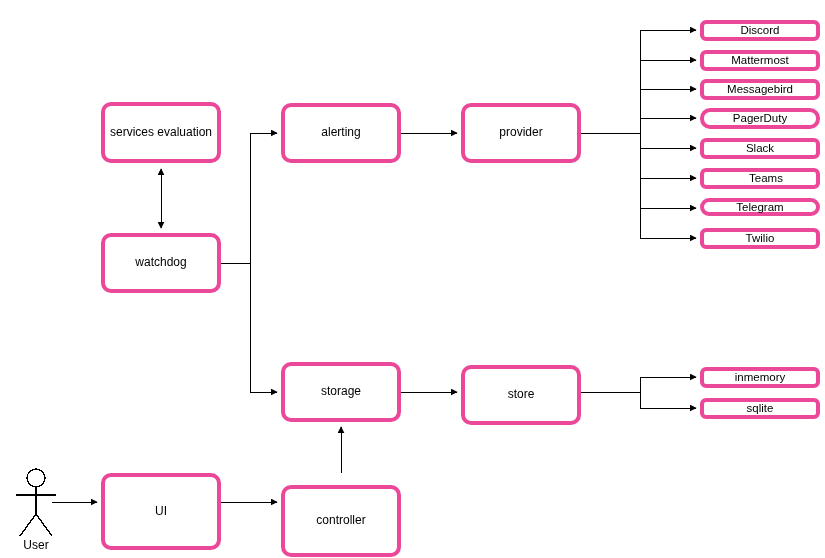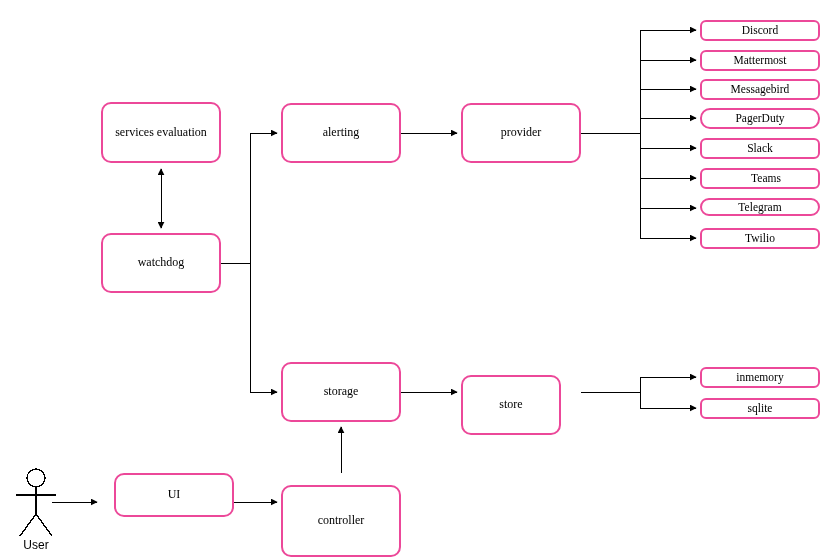--- a/index.html
+++ b/index.html
@@ -24,28 +24,28 @@
     left: 0;
     top: 0;
     width: 825px;
     height: 558px;
     pointer-events: none;
   }
   .node {
     position: absolute;
     box-sizing: border-box;
     background: #ffffff;
-    border: 2px solid #ec4899;
+    border: 4px solid #ec4899;
     border-radius: 10px;
     display: flex;
     align-items: center;
     justify-content: center;
     text-align: center;
     color: #000000;
-    font-family: Liberation Serif, serif;
+    font-family: Liberation Sans, sans-serif;
     font-size: 12px;
     line-height: 1.1;
     white-space: nowrap;
   }
   .node.leaf {
     border-radius: 6px;
     font-size: 11.5px;
   }
   .actor-label {
     position: absolute;
@@ -129,25 +129,25 @@
   </div>
 
   <div class="node" style="left: 101px; top: 233px; width: 120px; height: 60px;">
     <span>watchdog</span>
   </div>
 
   <div class="node" style="left: 281px; top: 362px; width: 120px; height: 60px;">
     <span>storage</span>
   </div>
 
-  <div class="node" style="left: 461px; top: 375px; width: 100px; height: 60px;">
+  <div class="node" style="left: 461px; top: 365px; width: 120px; height: 60px;">
     <span>store</span>
   </div>
 
-  <div class="node" style="left: 114px; top: 473px; width: 120px; height: 44px;">
+  <div class="node" style="left: 101px; top: 473px; width: 120px; height: 77px;">
     <span>UI</span>
   </div>
 
   <div class="node" style="left: 281px; top: 459px; width: 120px; height: 72px; margin-top: 26px;">
     <span>controller</span>
   </div>
 
   <div id="provider-targets">
       <div class="node leaf" style="left: 700px; top: 20px; width: 120px; height: 21px;">
         <span>Discord</span>

